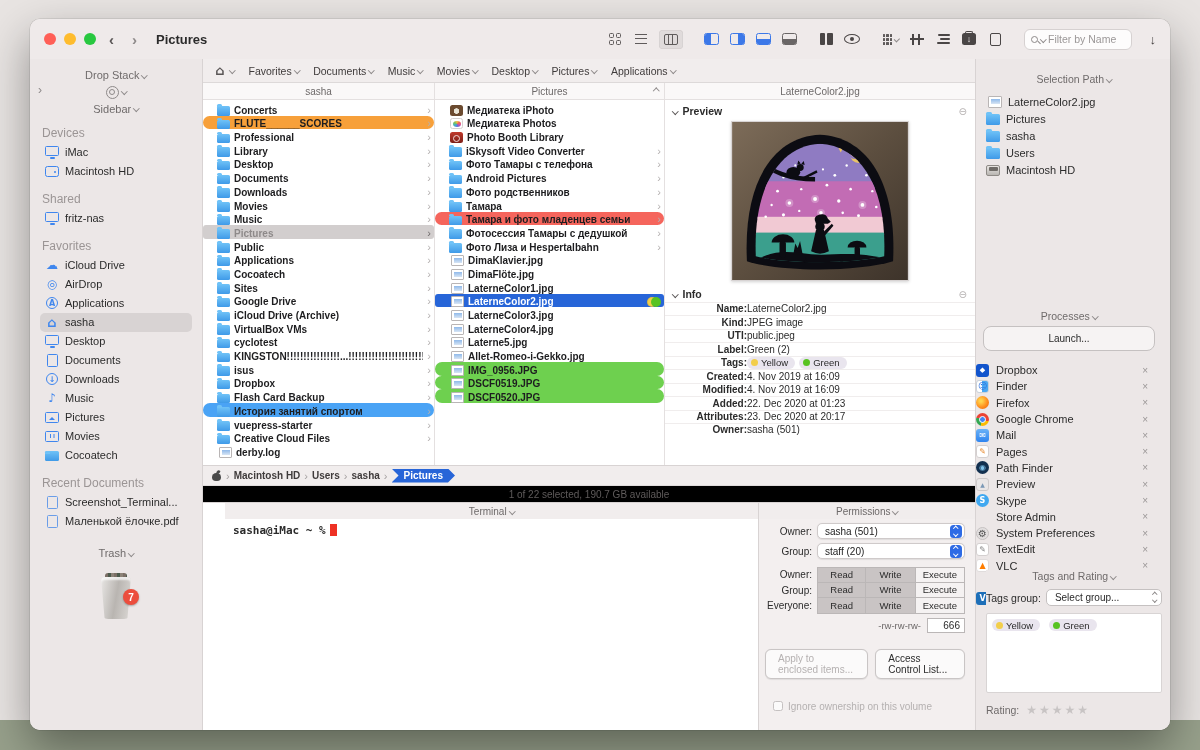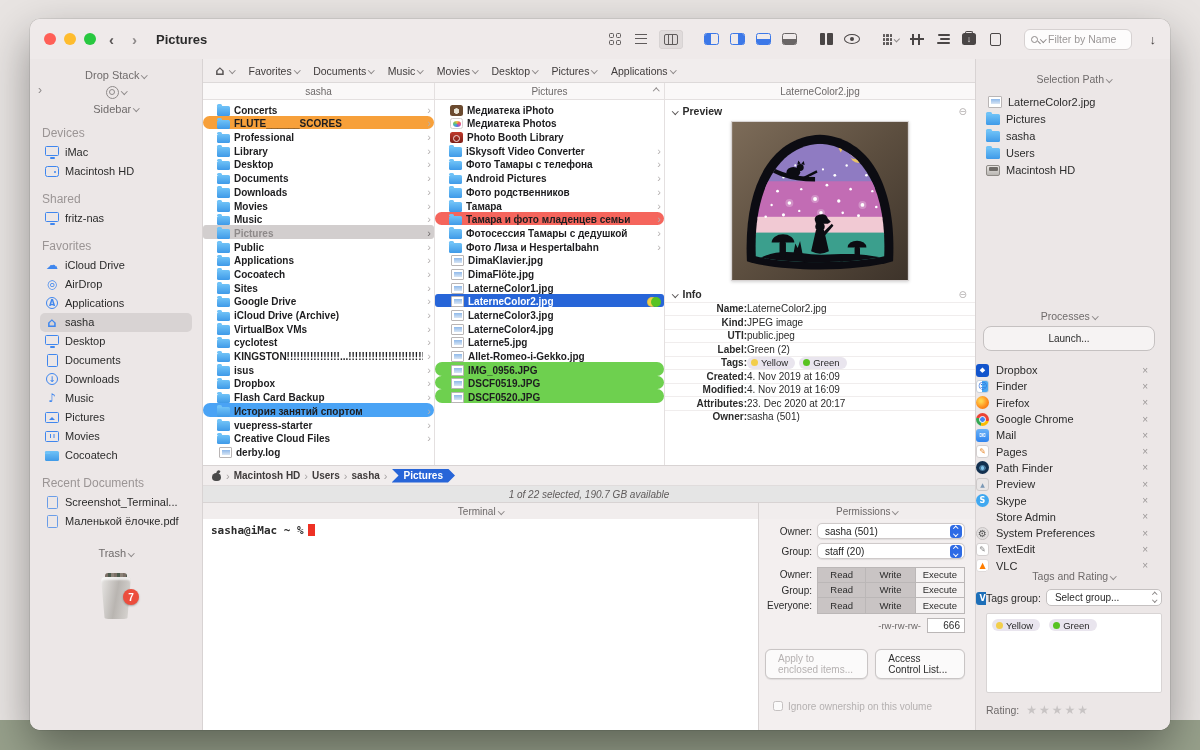--- a/index.html
+++ b/index.html
@@ -142,23 +142,23 @@
   .if-row .v { color:#2b2b2b; white-space:pre-line; }
   .tagpill { display:inline-flex; align-items:center; gap:3px; background:#e9e5ee; border-radius:7px; padding:0 7px 0 4px; height:12px; font-size:9.5px; color:#2b2b2b; margin-right:4px; }
   .tagpill .dot { width:7px; height:7px; border-radius:50%; }
   
   .crumbbar { height:20px; background:#f1eded; border-bottom:1px solid #e0dcdc; display:flex; align-items:center; padding:0 8px; gap:4px; font-size:10px; font-weight:700; color:#3f3b3b; }
   .crumbsep { color:#a5a1a1; font-weight:400; font-size:11px; }
   .crumb-cur { background:#2765d8; color:#fff; padding:1px 12px 2px 12px; clip-path:polygon(0 0, calc(100% - 7px) 0, 100% 50%, calc(100% - 7px) 100%, 0 100%, 7px 50%); }
   .apple { position:relative; width:11px; height:12px; flex:0 0 11px; }
   .apple::before { content:""; position:absolute; left:1px; top:3px; width:9px; height:8.5px; background:#4a4a4a; border-radius:4.5px 4.5px 4px 4px; }
   .apple::after { content:""; position:absolute; left:5.5px; top:0px; width:3px; height:3.5px; background:#4a4a4a; border-radius:70% 30% 70% 30%; transform:rotate(35deg); }
-  .statusbar { height:17px; background:#e5e5e5; border-bottom:1px solid #d8d3d3; display:flex; align-items:center; justify-content:center; font-size:10px; color:#5f5b5b;font-style:italic; }
+  .statusbar { height:17px; background:#000000; border-bottom:1px solid #d8d3d3; display:flex; align-items:center; justify-content:center; font-size:10px; color:#5f5b5b; }
   
-  .bottom { flex:1; display:flex; min-height:0; }
+  .bottom { flex:1; display:flex; min-height:0;padding-left:22px; }
   .termpane { flex:1; display:flex; flex-direction:column; background:#fff; }
   .panehdr { height:16px; background:#f1eded; display:flex; align-items:center; justify-content:center; font-size:10px; color:#6d6969; flex:0 0 16px; }
   .termbody { flex:1; padding:5px 8px; font-family:"DejaVu Sans Mono", monospace; font-size:11px; color:#2b2b2b; font-weight:700; }
   .cursor { display:inline-block; width:7px; height:12px; background:#ee3124; vertical-align:-2px; margin-left:4px; }
   .permpane { width:217px; border-left:1px solid #d8d3d3; background:#f3efef; display:flex; flex-direction:column; font-size:10px; }
   .permbody { padding:4px 10px 0 6px; }
   .prow { display:flex; align-items:center; margin-bottom:4px; }
   .prow .pk { width:52px; text-align:right; padding-right:5px; color:#2b2b2b; flex:0 0 52px;}
   .pselect { flex:1; height:16px; background:#fff; border:0.5px solid #cfcaca; border-radius:5px; display:flex; align-items:center; padding:0 2px 0 7px; box-shadow:0 0.5px 1px rgba(0,0,0,.08); }
   .pselect .stp { margin-left:auto; width:12px; height:13px; background:#2e6be5; border-radius:3.5px; display:flex; flex-direction:column; align-items:center; justify-content:center; gap:1px; }
@@ -780,20 +780,24 @@
             </div>
             <div class="if-row">
               <span class="k">Created:</span>
               <span class="v">4. Nov 2019 at 16:09</span>
             </div>
             <div class="if-row">
               <span class="k">Modified:</span>
               <span class="v">4. Nov 2019 at 16:09</span>
             </div>
             <div class="if-row">
+              <span class="k">Added:</span>
+              <span class="v">22. Dec 2020 at 01:23</span>
+            </div>
+            <div class="if-row">
               <span class="k">Attributes:</span>
               <span class="v">23. Dec 2020 at 20:17</span>
             </div>
             <div class="if-row">
               <span class="k">Owner:</span>
               <span class="v">sasha (501)</span>
             </div>
           </div>
       </div>
     </div>

